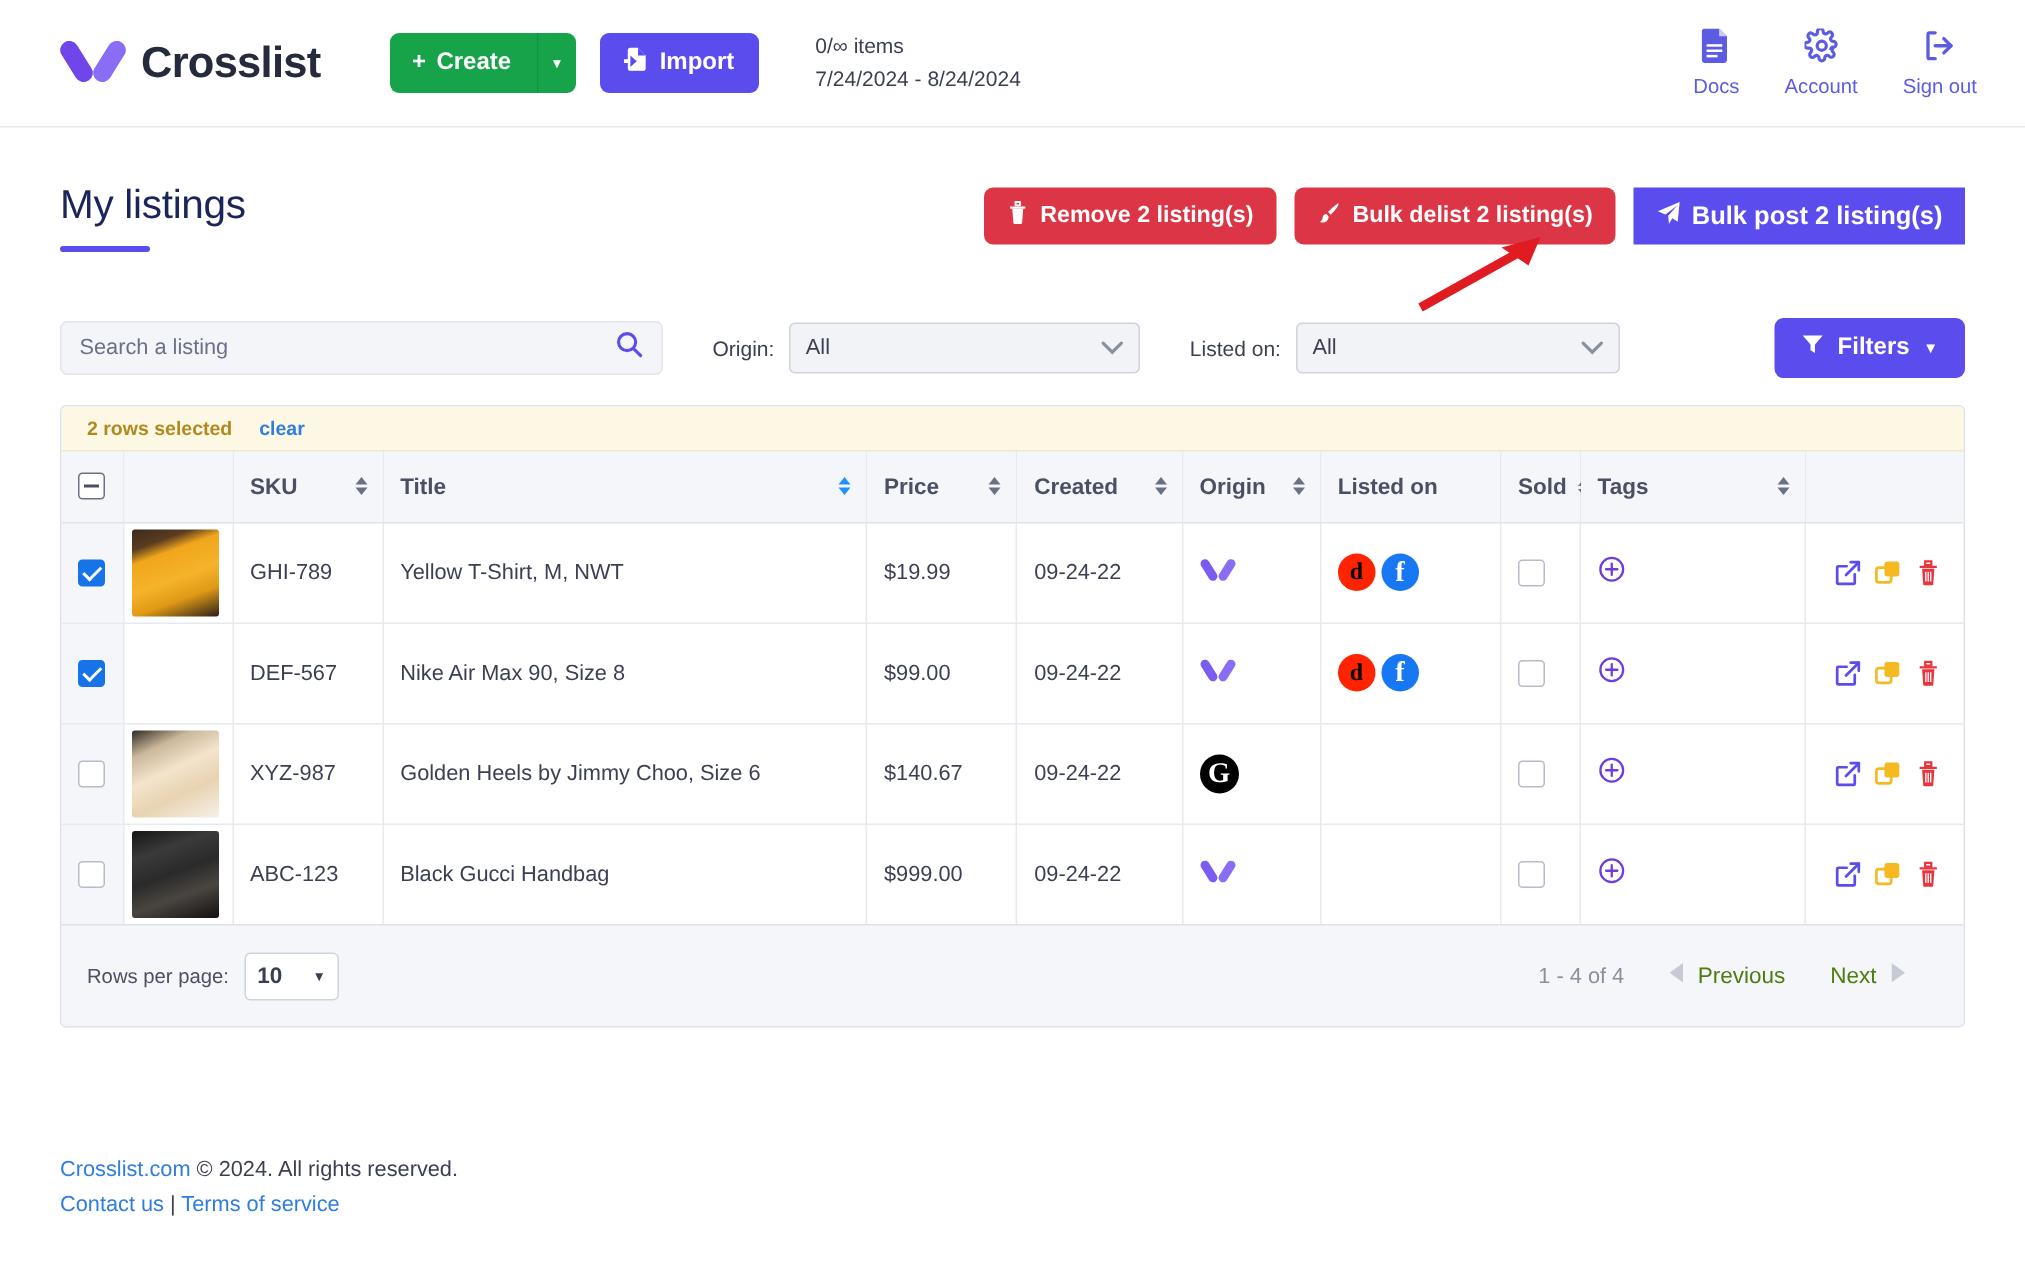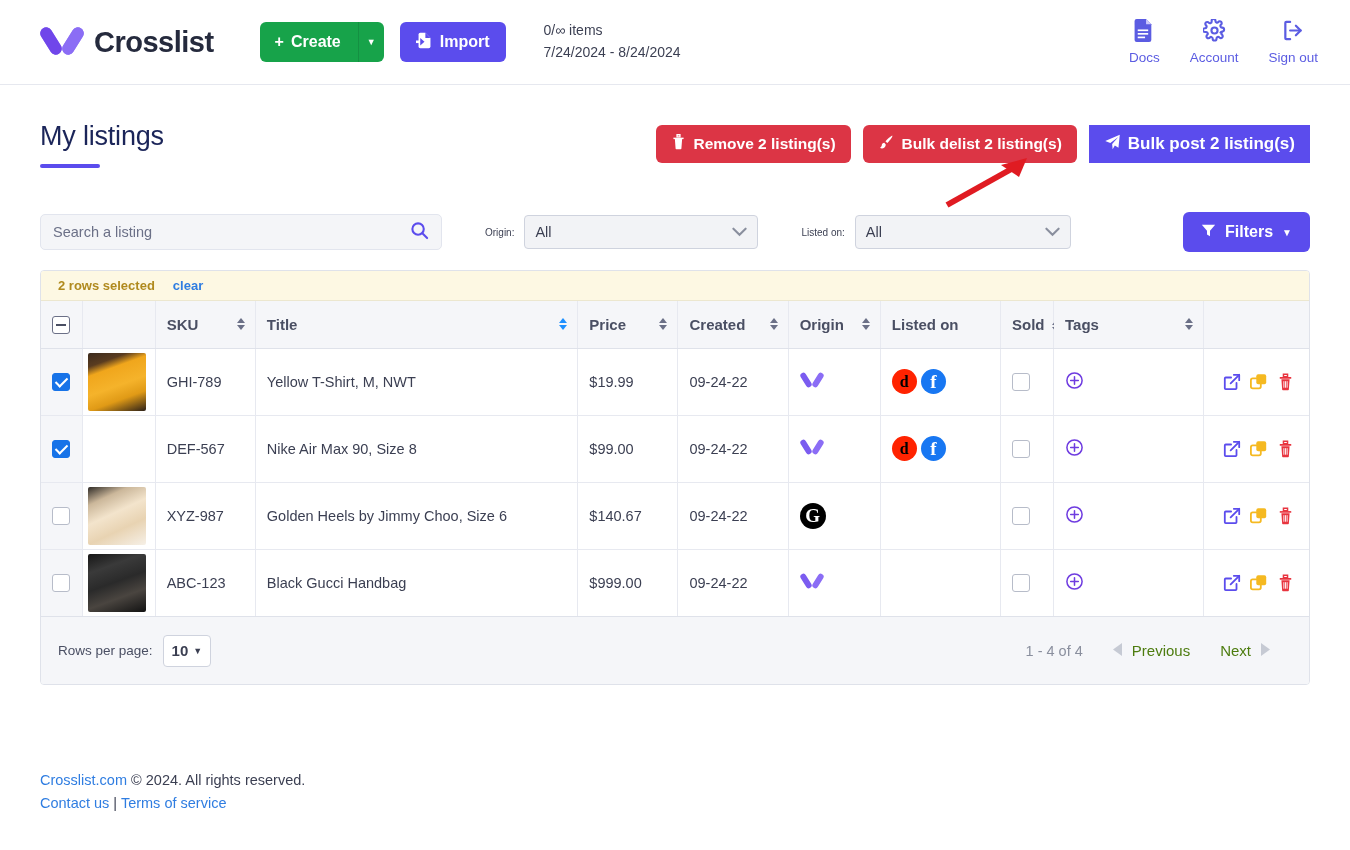--- a/index.html
+++ b/index.html
@@ -83,21 +83,21 @@
   .search-box {
     width: 402px; height: 36px; background: #f4f5f8;
     border: 1px solid #e2e5ee; border-radius: 5px;
     display: flex; align-items: center; padding: 0 12px;
   }
   .search-box input {
     border: none; outline: none; background: transparent; flex: 1;
     font-size: 14.5px; color: #3b3f52; font-family: "Liberation Sans", sans-serif;
   }
   .search-box input::placeholder { color: #6b7087; }
-  .filter-label { font-size: 10px; color: #3b3f52; margin-left: 43px; margin-right: 10px; }
+  .filter-label { font-size: 14px; color: #3b3f52; margin-left: 33px; margin-right: 10px; }
   .select-box {
     height: 34px; background: #f2f3f6; border: 1px solid #cfd3de; border-radius: 4px;
     display: flex; align-items: center; padding: 0 10px;
     font-size: 14.5px; color: #3b3f52; position: relative; cursor: pointer;
   }
   .select-origin { width: 234px; }
   .select-listed { width: 216px; }
   .select-caret {
     position: absolute; right: 10px; color: #8a8f9e; font-size: 13px;
   }
@@ -170,21 +170,21 @@
   .act { cursor: pointer; display: inline-flex; }
   
   .tfoot {
     background: #f5f6f9; border-top: 1px solid #dfe2ea;
     height: 68px; display: flex; align-items: center; padding: 0 17px;
   }
   .rpp-label { font-size: 13.5px; color: #4a4f63; }
   .rpp-box {
     margin-left: 10px; height: 32px; min-width: 44px; border: 1px solid #cfd3de;
     border-radius: 4px; background: #fff; display: inline-flex; align-items: center;
-    justify-content: center; gap: 5px; padding: 0 8px; font-size: 15px;
+    justify-content: center; gap: 20px; padding: 0 8px; font-size: 15px;
     font-weight: bold; color: #3b3f52; cursor: pointer;
   }
   .pager { margin-left: auto; display: flex; align-items: center; gap: 30px; padding-right: 22px; }
   .pager-count { font-size: 14.5px; color: #8a8f9e; }
   .pager-btn {
     display: inline-flex; align-items: center; gap: 10px;
     font-size: 15px; color: #4d7c0f; cursor: default;
   }
   
   .site-footer {

